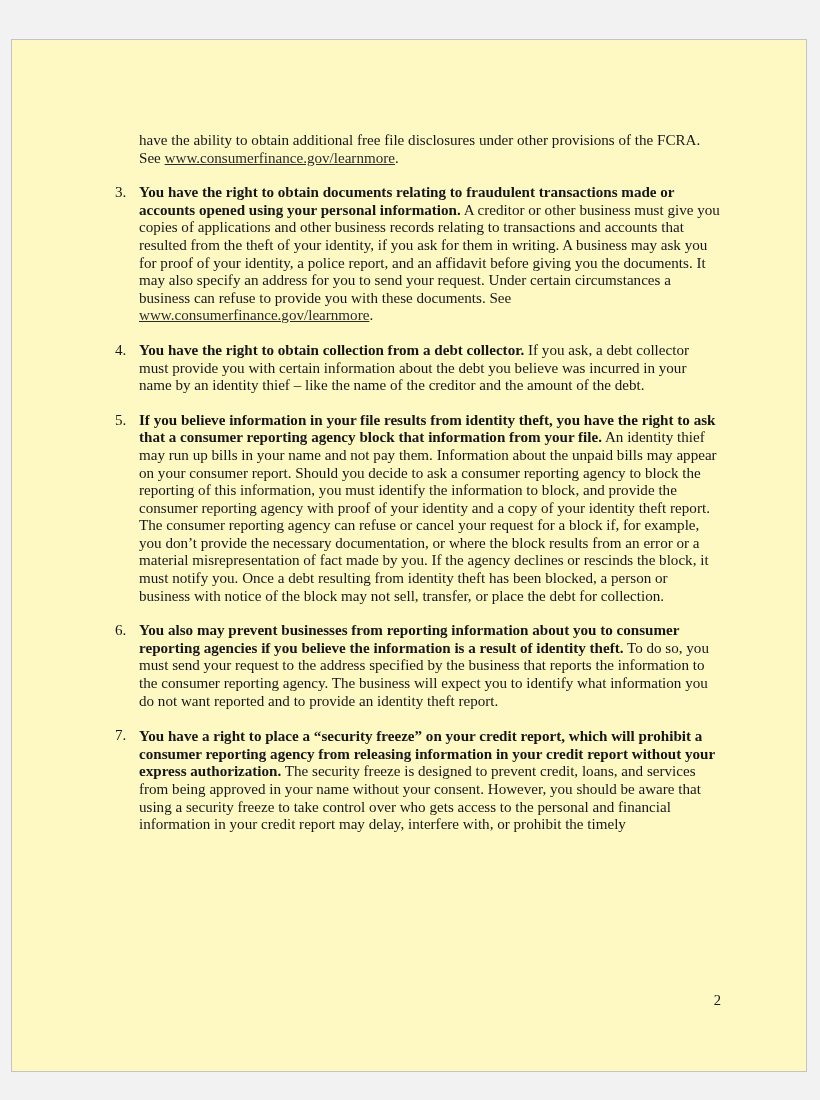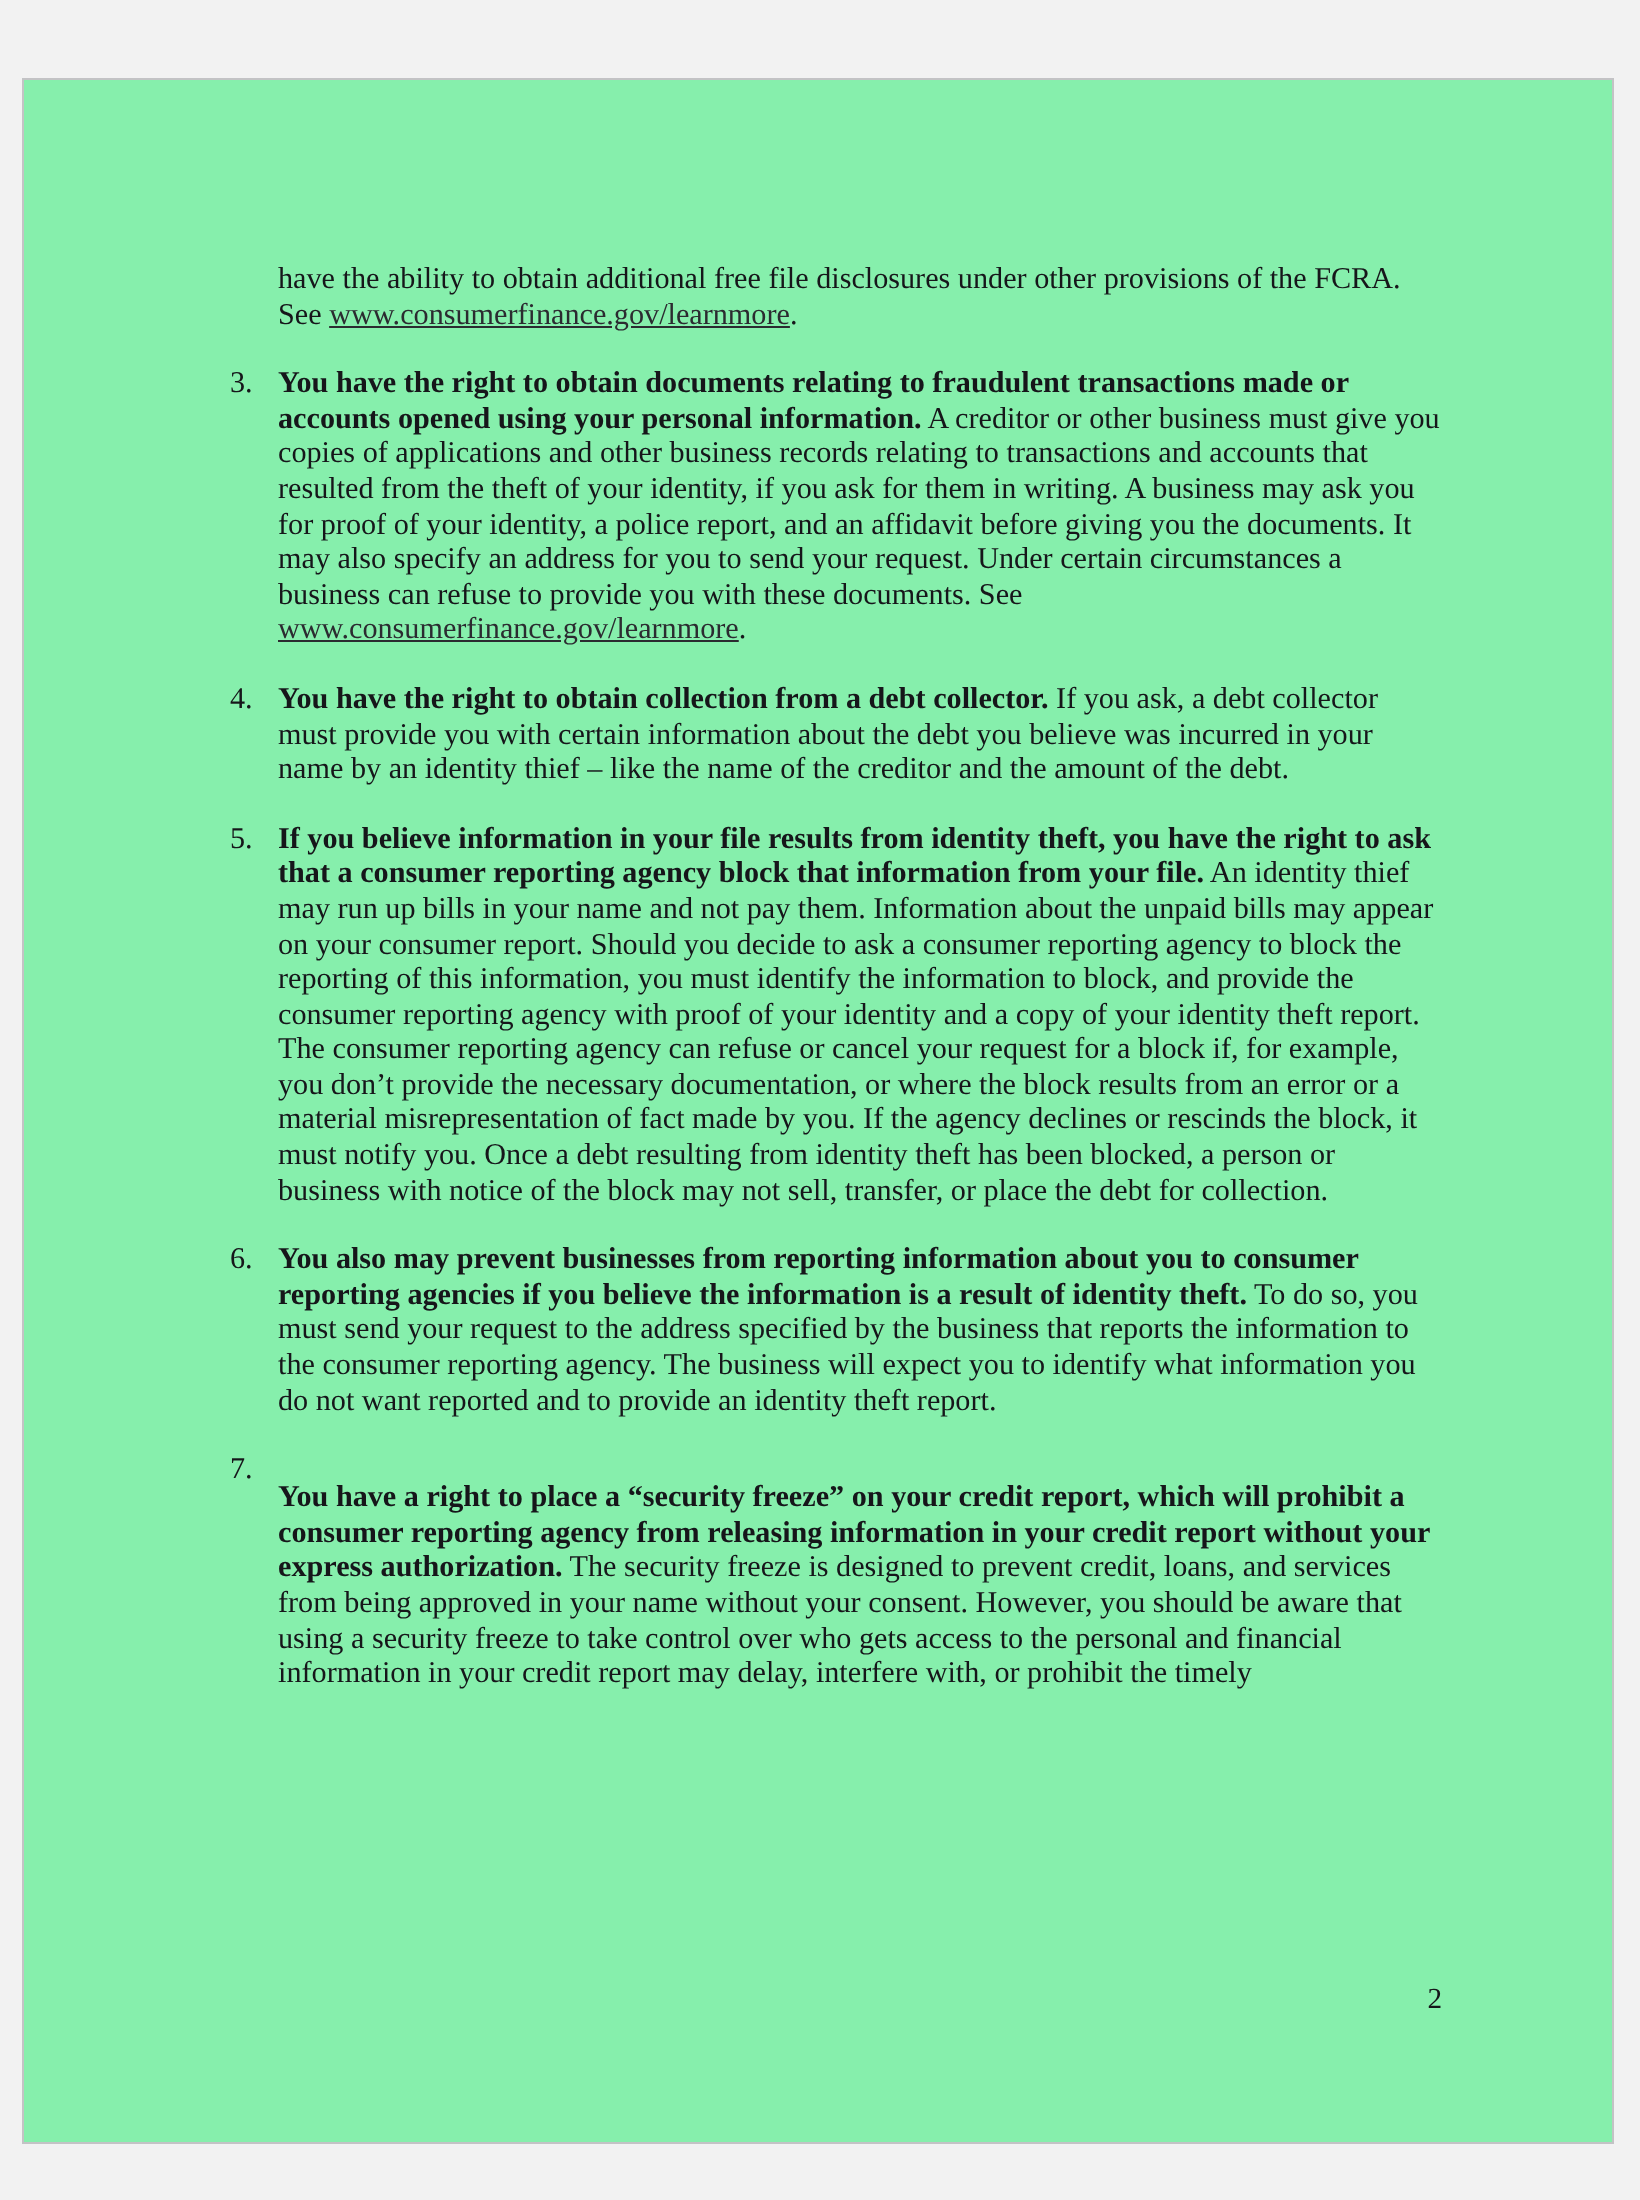--- a/index.html
+++ b/index.html
@@ -14,21 +14,21 @@
     font-family: "Liberation Serif", "DejaVu Serif", serif;
     color: #1a1a1a;
     overflow: hidden;
   }
   .page-sheet {
     position: absolute;
     left: 11px;
     top: 39px;
     width: 796px;
     height: 1033px;
-    background: #86efac;
+    background: #fef9c3;
     border: 1px solid #c3c3c5;
     box-sizing: border-box;
   }
   .page-body {
     position: absolute;
     left: 89px;
     top: 92px;
     width: 620px;
   }
   .para {
@@ -72,21 +72,21 @@
   }
   .smallcaps-head {
     font-weight: bold;
     font-variant: small-caps;
     font-size: 15.6px;
     line-height: 18px;
     letter-spacing: 0.18px;
     color: #131317;
   }
   .freeze-para {
-    margin-top: 31px;
+    margin-top: 18px;
     margin-left: 38px;
     width: 582px;
     font-size: 15.1px;
     line-height: 17.6px;
   }
   .page-number {
     position: absolute;
     left: 89px;
     top: 952px;
     width: 620px;

